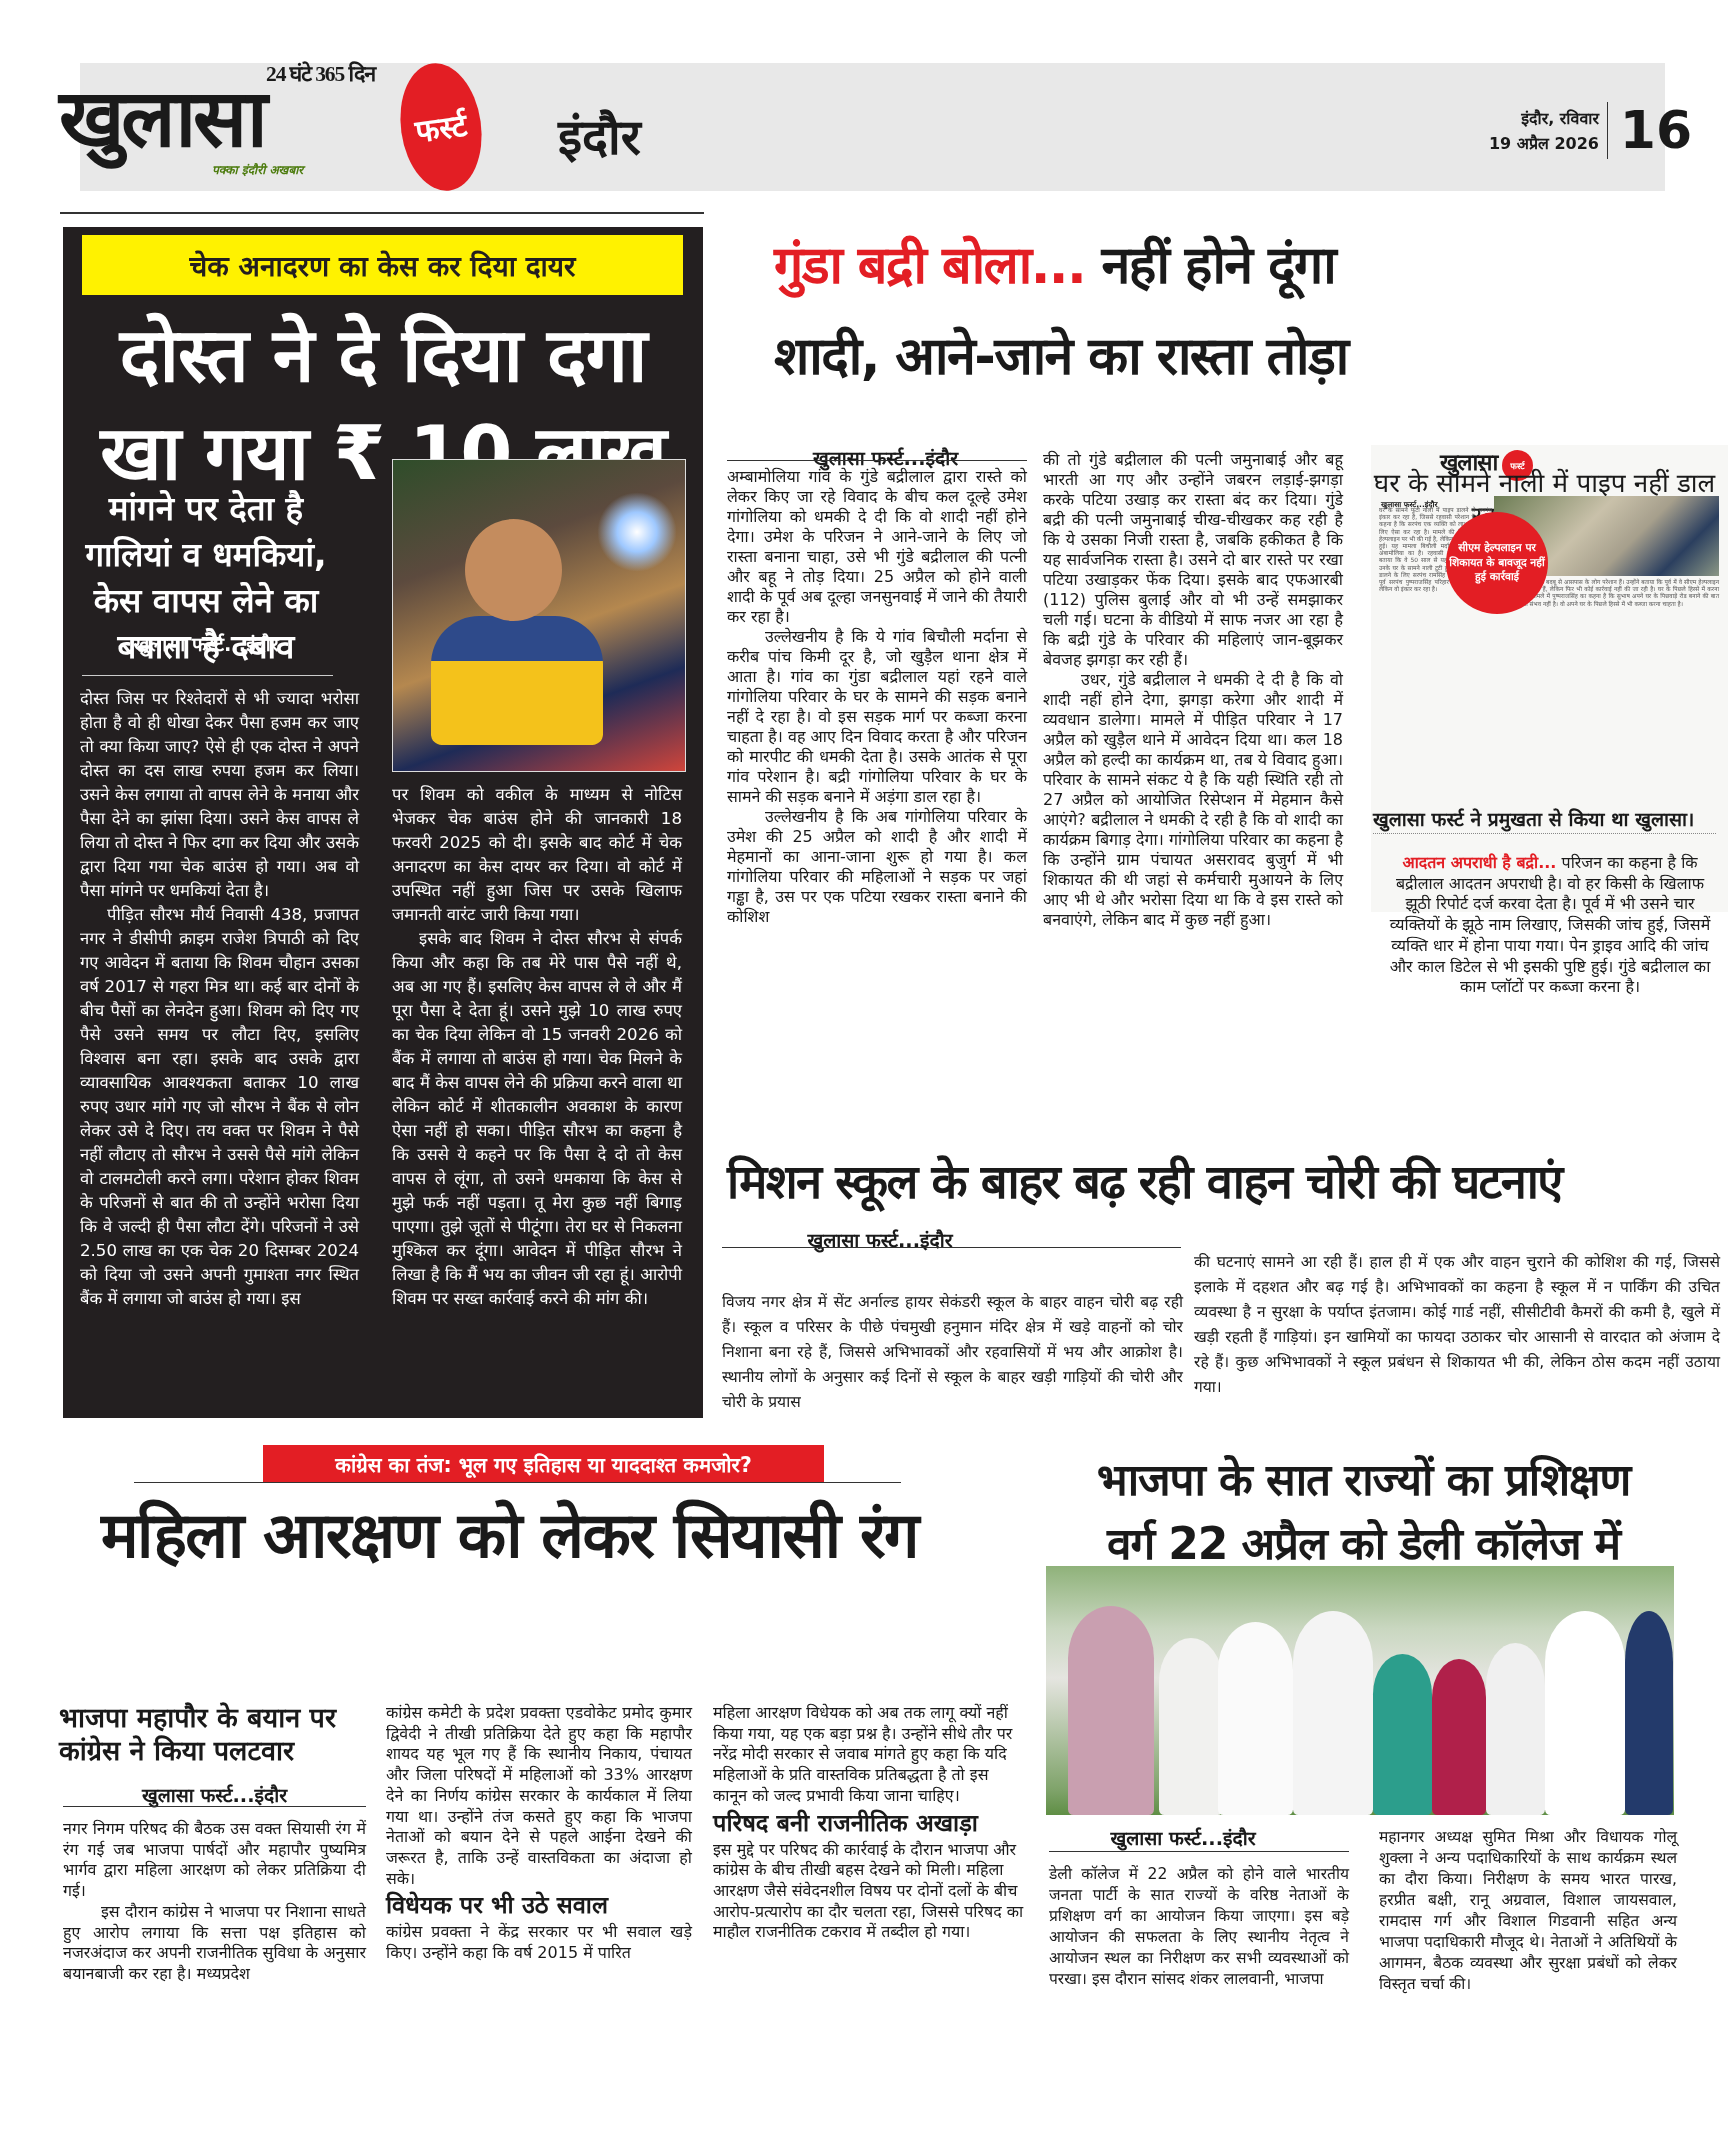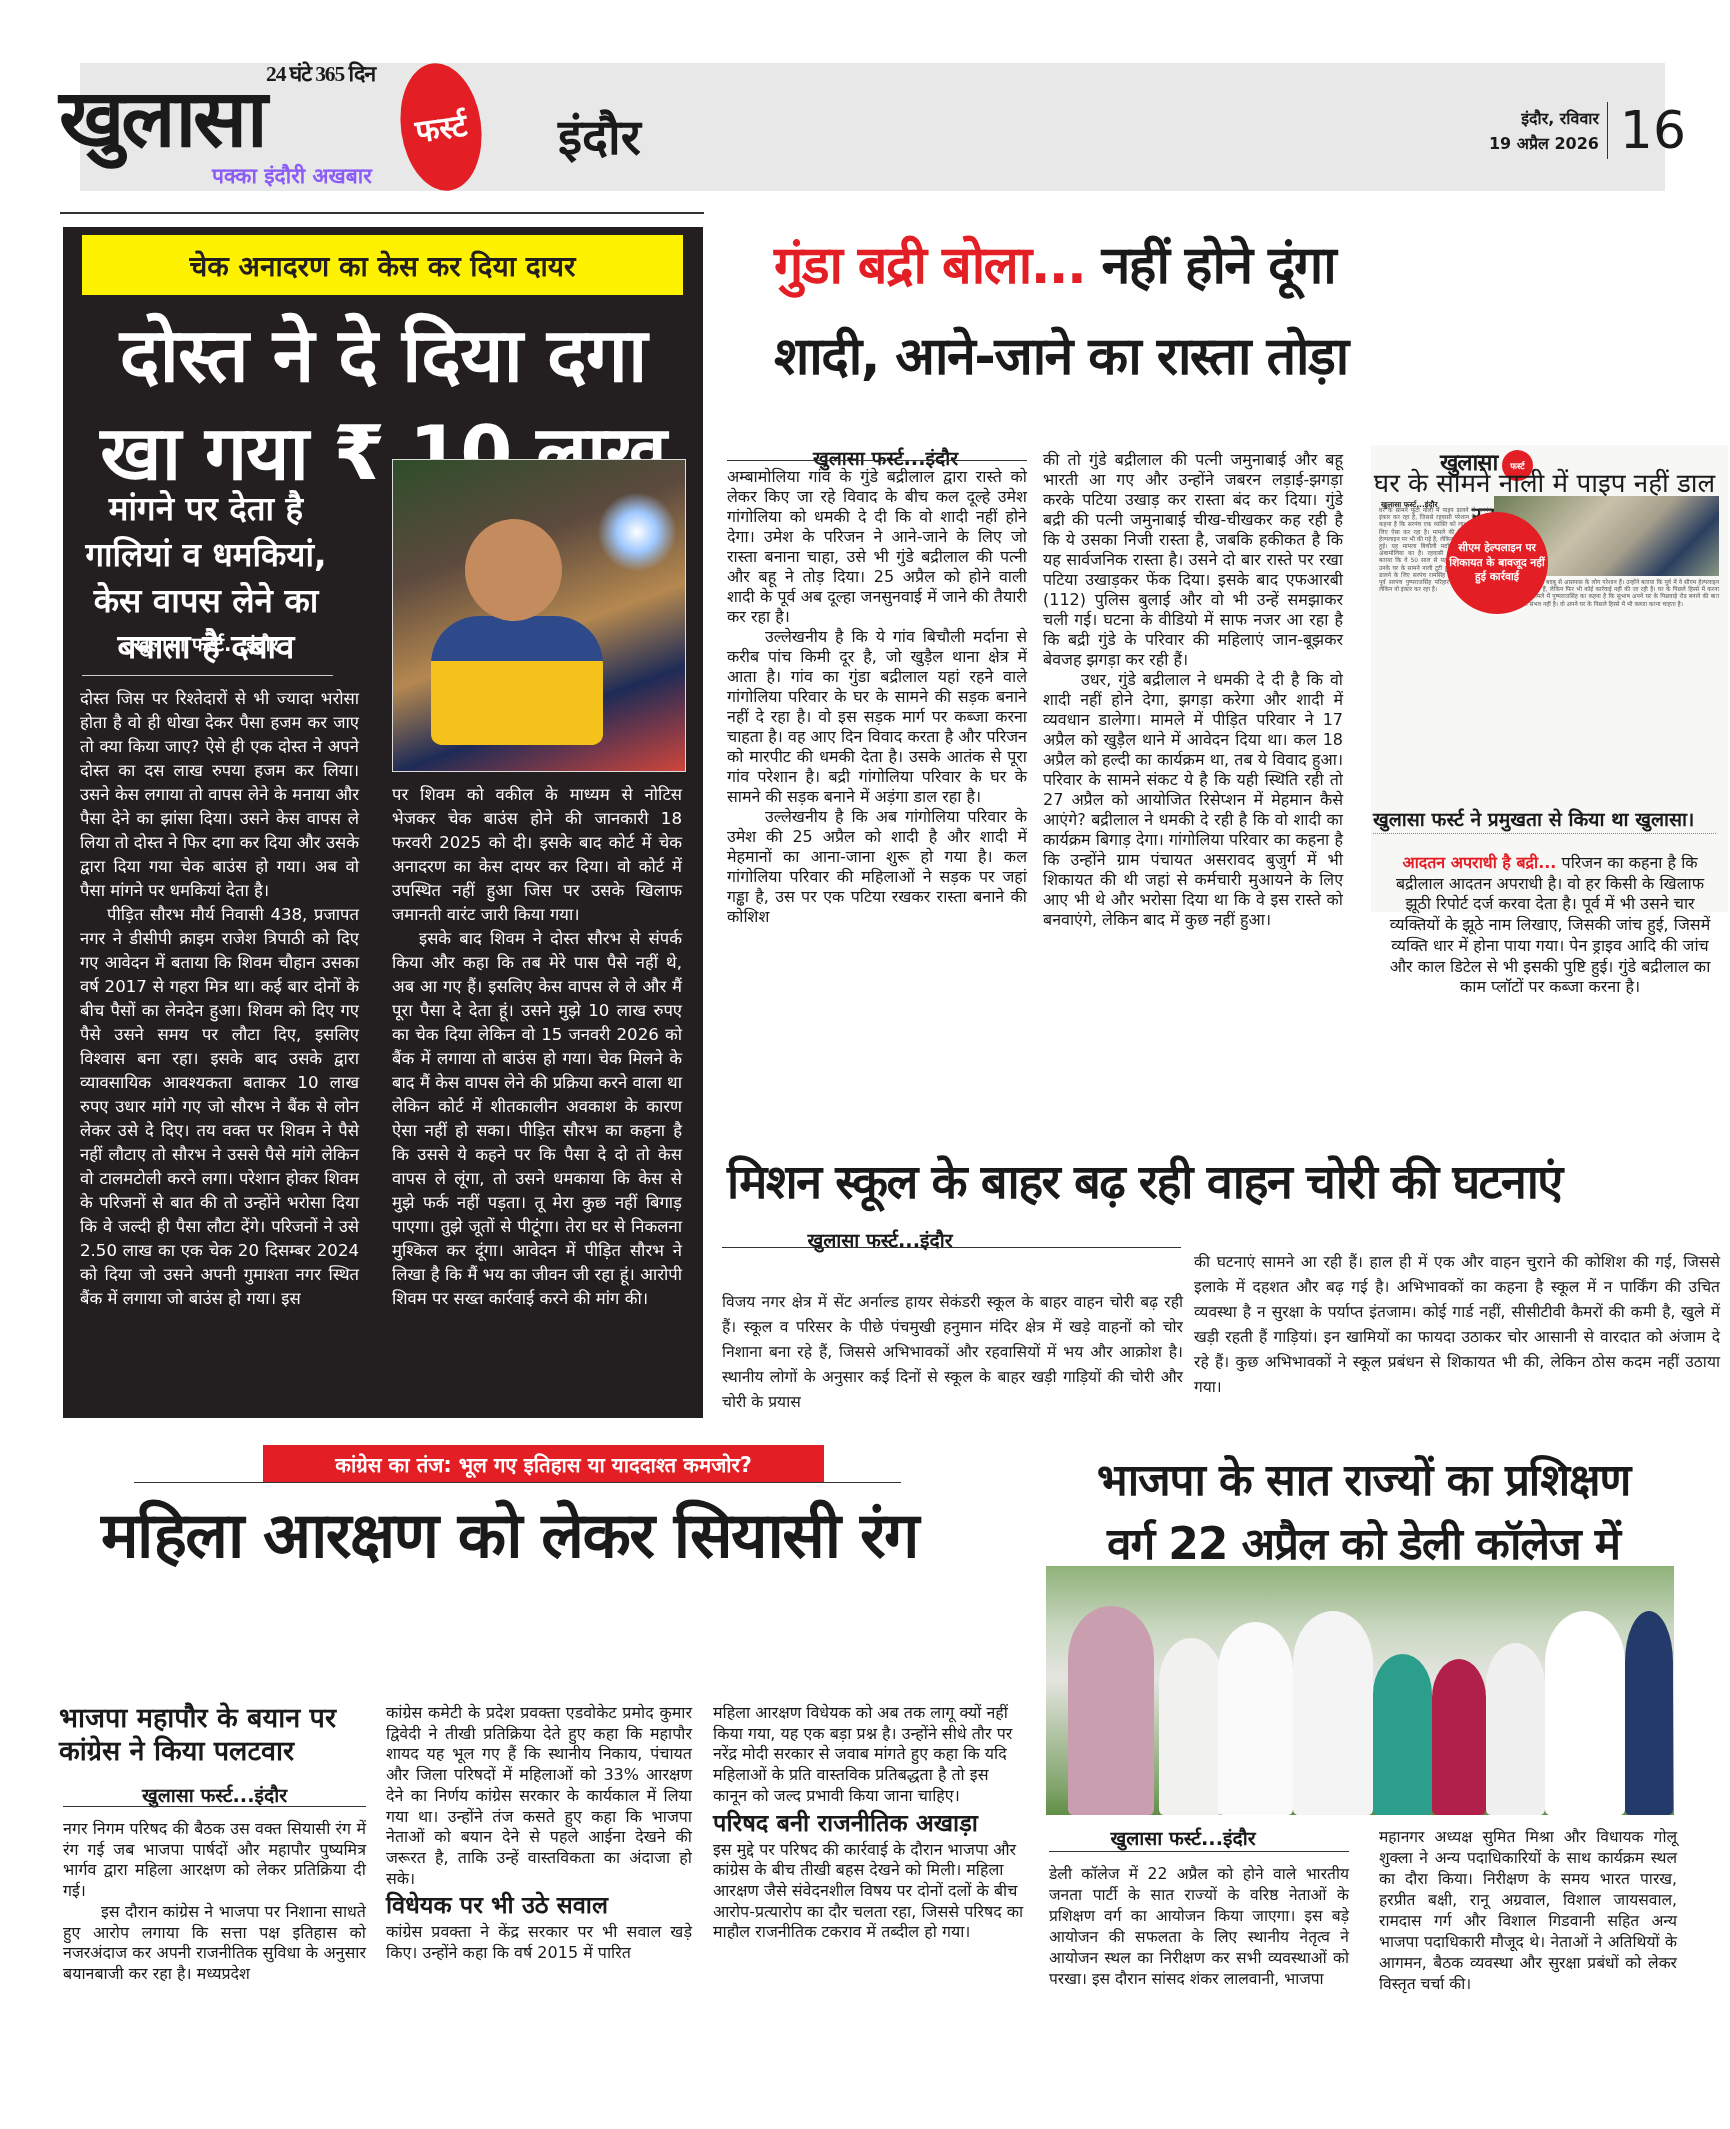--- a/index.html
+++ b/index.html
@@ -1,25 +1,25 @@
 <!DOCTYPE html>
 <html style="font-size:8.6px"><head>
 <meta charset="utf-8">
 <style>
   html,body{margin:0;padding:0;background:#fff;}
   body{width:1730px;height:2129px;position:relative;overflow:hidden;font-family:"DejaVu Sans",sans-serif;color:#1a1a1a;}
   .abs{position:absolute;}
   .masthead-band{left:80px;top:63px;width:1585px;height:128px;background:#e8e8e8;}
   .logo-tag{left:266px;top:58px;font-weight:bold;font-size:21.5px;font-family:Liberation Serif, serif;letter-spacing:-1.1px;}
   .logo-word{left:59px;top:79px;font-weight:bold;font-size:80px;letter-spacing:-3.2px;line-height:1;}
-  .logo-sub{left:212px;top:161px;font-size:21px;color:#8b5cf6;font-weight:bold;}
+  .logo-sub{left:212px;top:161px;font-size:12px;color:#4d7c0f;font-weight:bold;font-style:italic;}
   .logo-circle{left:401px;top:63px;width:80px;height:128px;border-radius:50%;background:#e31e24;display:flex;align-items:center;justify-content:center;color:#fff;font-weight:bold;font-size:31px;transform:rotate(-8deg);}
   .city{left:558px;top:102px;font-size:49px;font-weight:bold;}
   .dateline{left:1454px;top:106px;text-align:right;width:145px;font-size:16px;font-weight:bold;line-height:25px;}
-  .pageno{left:1607px;top:102px;font-size:52px;font-weight:400;border-left:1.6px solid #333;padding-left:11.8px;line-height:1.1;}
+  .pageno{left:1607px;top:102px;font-size:52px;font-weight:700;border-left:1.6px solid #333;padding-left:11.8px;line-height:1.1;}
   .topline{left:60px;top:212px;width:644px;height:1.6px;background:#333;}
 
   
   .blackbox{left:63px;top:227px;width:640px;height:1191px;background:#231f20;}
   .kicker-yellow{left:82px;top:235px;width:601px;height:60px;background:#fff200;display:flex;align-items:center;justify-content:center;font-size:28px;font-weight:bold;color:#231f20;}
   .bb-head{left:80px;top:306px;width:606px;color:#fff;font-weight:bold;font-size:75px;line-height:98px;text-align:center;letter-spacing:-1.1px;}
   .bb-sub{left:80px;top:486px;width:252px;color:#fff;font-weight:bold;font-size:33px;line-height:46px;text-align:center;}
   .bb-byline{left:80px;top:630px;width:252px;color:#fff;font-weight:bold;font-size:19.3px;text-align:center;}
   .bb-rule{left:82px;top:675px;width:251px;height:1.1px;background:#ccc;}
   .bb-photo{left:392px;top:459px;width:292px;height:311px;background:linear-gradient(160deg,#2f4d2a 0%,#5c4a3e 30%,#b5884f 55%,#1e2b57 75%,#d0453b 100%);border:1.1px solid #ddd;}

